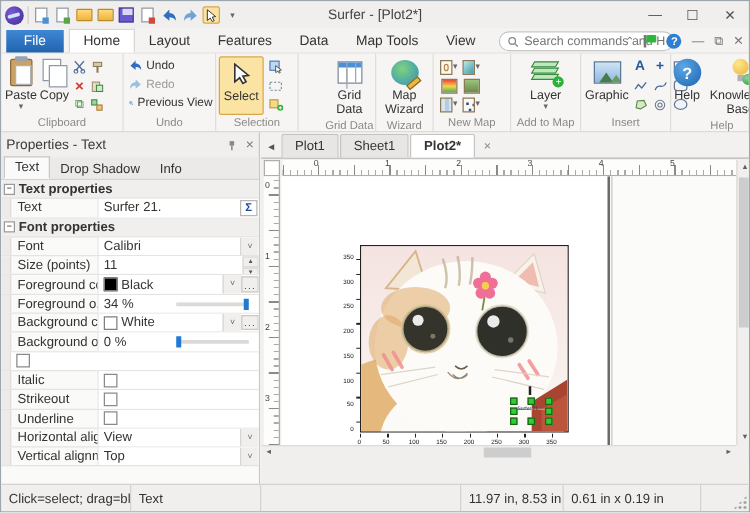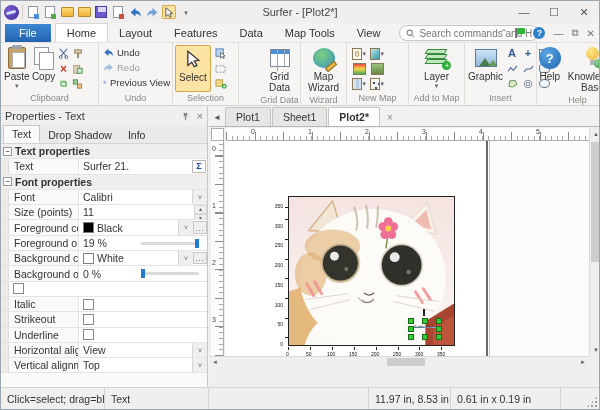--- a/index.html
+++ b/index.html
@@ -583,21 +583,21 @@
             <span>Black</span>
             <span class="ctrl-dd2">˅</span>
             <span class="ctrl-more">...</span>
           </span>
         </div>
 
         <div class="prow">
           <span class="gut"></span>
             <span class="lab">Foreground o...</span>
           <span class="val">
-            <span>19 %</span>
+            <span>34 %</span>
             <span class="slider">
                 <span class="thumb" style="right:0;"></span>
               </span>
           </span>
         </div>
 
         <div class="prow">
           <span class="gut"></span>
             <span class="lab">Background c...</span>
           <span class="val">

